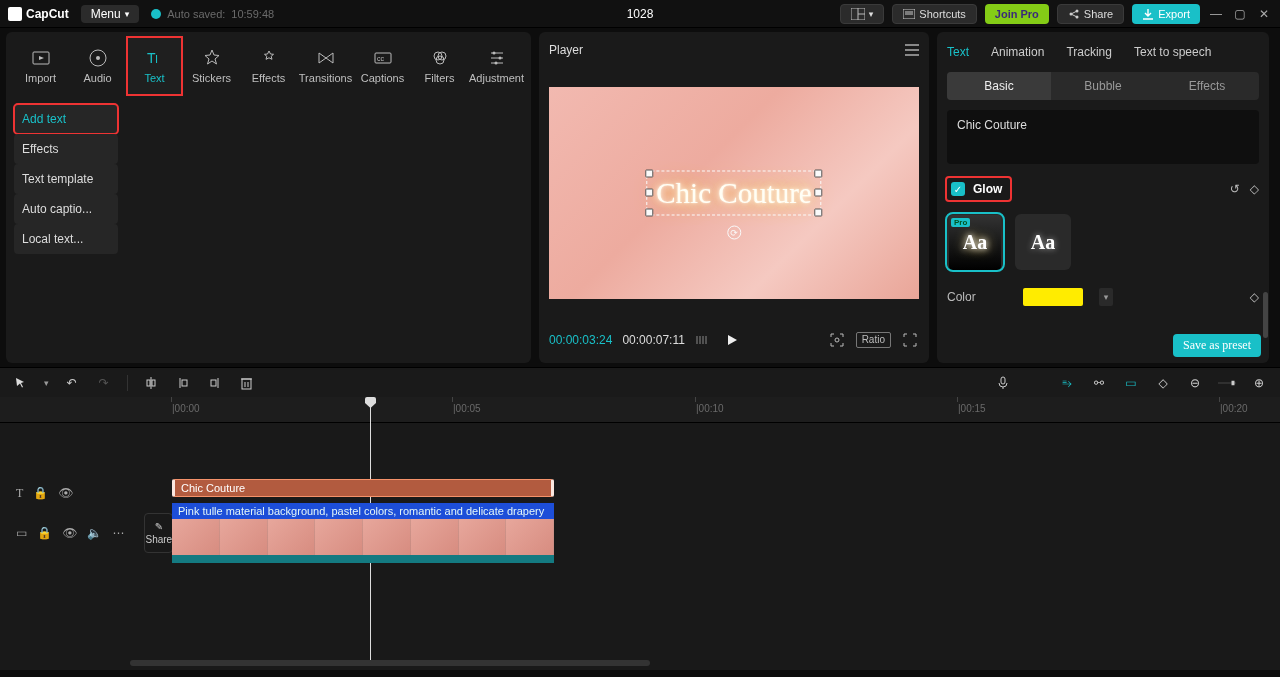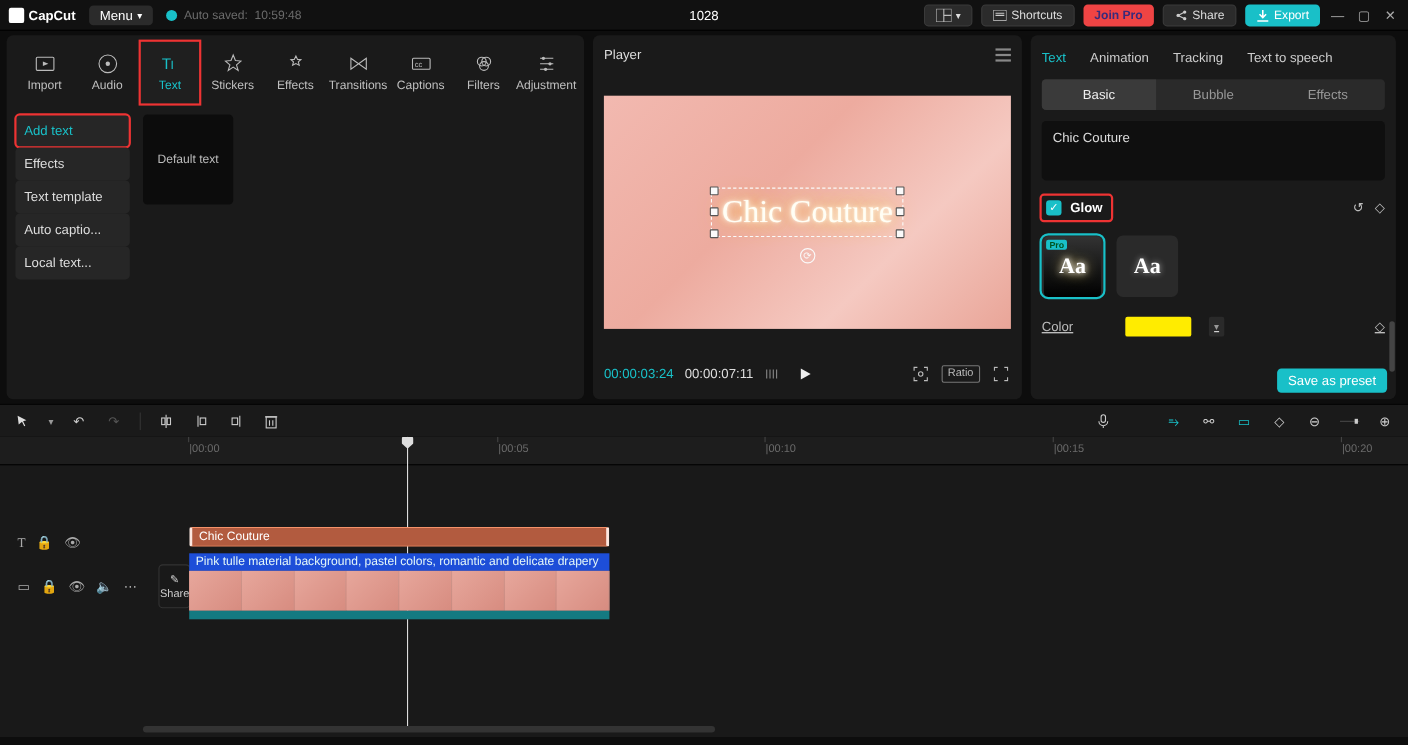--- a/index.html
+++ b/index.html
@@ -9,21 +9,21 @@
   .titlebar { height:28px; background:#111; display:flex; align-items:center; padding:0 8px; gap:12px; border-bottom:1px solid #000; }
   .brand { display:flex; align-items:center; gap:4px; color:#fff; font-weight:600; font-size:12px; }
   .brand-logo { width:14px; height:14px; background:#fff; border-radius:2px; display:inline-block; position:relative; }
   .menu-pill { background:#2b2b2b; padding:2px 10px; border-radius:4px; color:#fff; font-size:12px; display:flex; align-items:center; gap:4px; }
   .menu-pill::after { content:"▾"; font-size:9px; }
   .autosave { color:#6b6b6b; font-size:11px; display:flex; align-items:center; gap:6px; }
   .autosave-dot { width:10px; height:10px; border-radius:50%; background:#19c0c8; display:inline-block; }
   .title-center { position:absolute; left:50%; transform:translateX(-50%); color:#fff; font-size:12px; }
   .title-right { display:flex; gap:8px; margin-left:auto; align-items:center; }
   .topbtn { height:20px; padding:0 10px; border-radius:4px; background:#2b2b2b; color:#ddd; display:flex; align-items:center; gap:4px; font-size:11px; border:1px solid #3a3a3a; }
-  .topbtn.light { background:#ef4444; color:#3a2a7a; font-weight:600; border:none; }
+  .topbtn.light { background:#84cc16; color:#3a2a7a; font-weight:600; border:none; }
   .topbtn.export { background:#19c0c8; color:#fff; border:none; }
   .winctl { width:16px; height:16px; color:#aaa; display:flex; align-items:center; justify-content:center; font-size:12px; }
 
   
   .workspace { display:flex; height:335px; gap:8px; padding:4px 6px 0 6px; }
 
   .left-panel { width:525px; background:#1a1a1a; border-radius:6px; display:flex; flex-direction:column; }
   .mediabar { display:flex; gap:0; padding:4px 6px 0 6px; }
   .mediabar-item { width:62px; height:60px; display:flex; flex-direction:column; align-items:center; justify-content:center; gap:4px; color:#bfbfbf; font-size:11px; }
   .mediabar-item.selected { background:#1f1f1f; }
@@ -86,25 +86,25 @@
   .glow-box { display:inline-flex; align-items:center; padding:4px 8px 4px 4px; outline:2px solid #e33; border-radius:2px; }
   .glow-box .lbl { color:#fff; font-weight:600; margin-left:8px; font-size:12px; }
   .glow-right { margin-left:auto; display:flex; gap:10px; color:#bbb; }
   .presets-row { display:flex; gap:12px; margin:14px 10px 0 10px; }
   .preset { width:56px; height:56px; border-radius:6px; background:#2a2a2a; display:flex; align-items:center; justify-content:center; position:relative; }
   .preset.sel { outline:2px solid #19c0c8; }
   .pro-badge { position:absolute; top:4px; left:4px; background:#19c0c8; color:#052; font-size:8px; padding:0 3px; border-radius:2px; font-weight:700; }
   .preset-aa { font-family:Georgia,serif; font-size:20px; color:#fff; font-weight:700; }
   .preset-aa.glow { text-shadow:0 0 6px #fff, 0 0 12px #ffda6b; background:linear-gradient(#333,#000); padding:16px 14px; border-radius:4px; }
   .preset-aa.soft { text-shadow:0 0 6px rgba(255,255,255,.6); }
-  .color-row { display:flex; align-items:center; margin:18px 10px 0 10px; gap:16px;text-decoration:underline; }
+  .color-row { display:flex; align-items:center; margin:18px 10px 0 10px; gap:16px; }
   .color-row .label { color:#bbb; font-size:12px; width:60px; }
   .swatch { width:60px; height:18px; background:#ffec00; border-radius:2px; }
   .dropcaret { width:14px; height:18px; background:#2a2a2a; display:flex; align-items:center; justify-content:center; color:#999; font-size:9px; border-radius:2px; }
-  .savepreset { position:absolute; bottom:6px; right:8px; background:#19c0c8; color:#fff; border:none; padding:4px 10px; border-radius:4px; font-size:12px; }
+  .savepreset { position:absolute; bottom:6px; right:8px; background:#19c0c8; color:#fff; border:none; padding:4px 10px; border-radius:4px; font-size:12px;font-family:Liberation Serif, serif; }
   .rp-scrolldot { position:absolute; right:1px; top:260px; width:5px; height:46px; background:#444; border-radius:3px; }
 
   
   .tl-toolbar { height:30px; background:#1a1a1a; display:flex; align-items:center; padding:0 12px; gap:14px; border-top:1px solid #000; margin-top:4px; }
   .tl-toolbar .tool { width:18px; height:18px; display:flex; align-items:center; justify-content:center; color:#ccc; }
   .tl-toolbar .tool.dim { color:#555; }
   .tl-spacer { flex:1; }
 
   
   .timeline { height:273px; background:#191919; position:relative; overflow:hidden; }
@@ -259,23 +259,20 @@
     </div>
     <div class="leftbody">
       <div class="subnav">
         <button class="active">Add text</button>
         <button>Effects</button>
         <button>Text template</button>
         <button>Auto captio...</button>
         <button>Local text...</button>
       </div>
       <div class="library">
-        <div class="thumb">
-          <span>Default text</span>
-        </div>
       </div>
     </div>
   </div>
 
   <div class="player-panel">
     <div class="player-head">
       <div class="player-title">Player</div>
       <div class="hamb">
           <span></span>
           <span></span>

